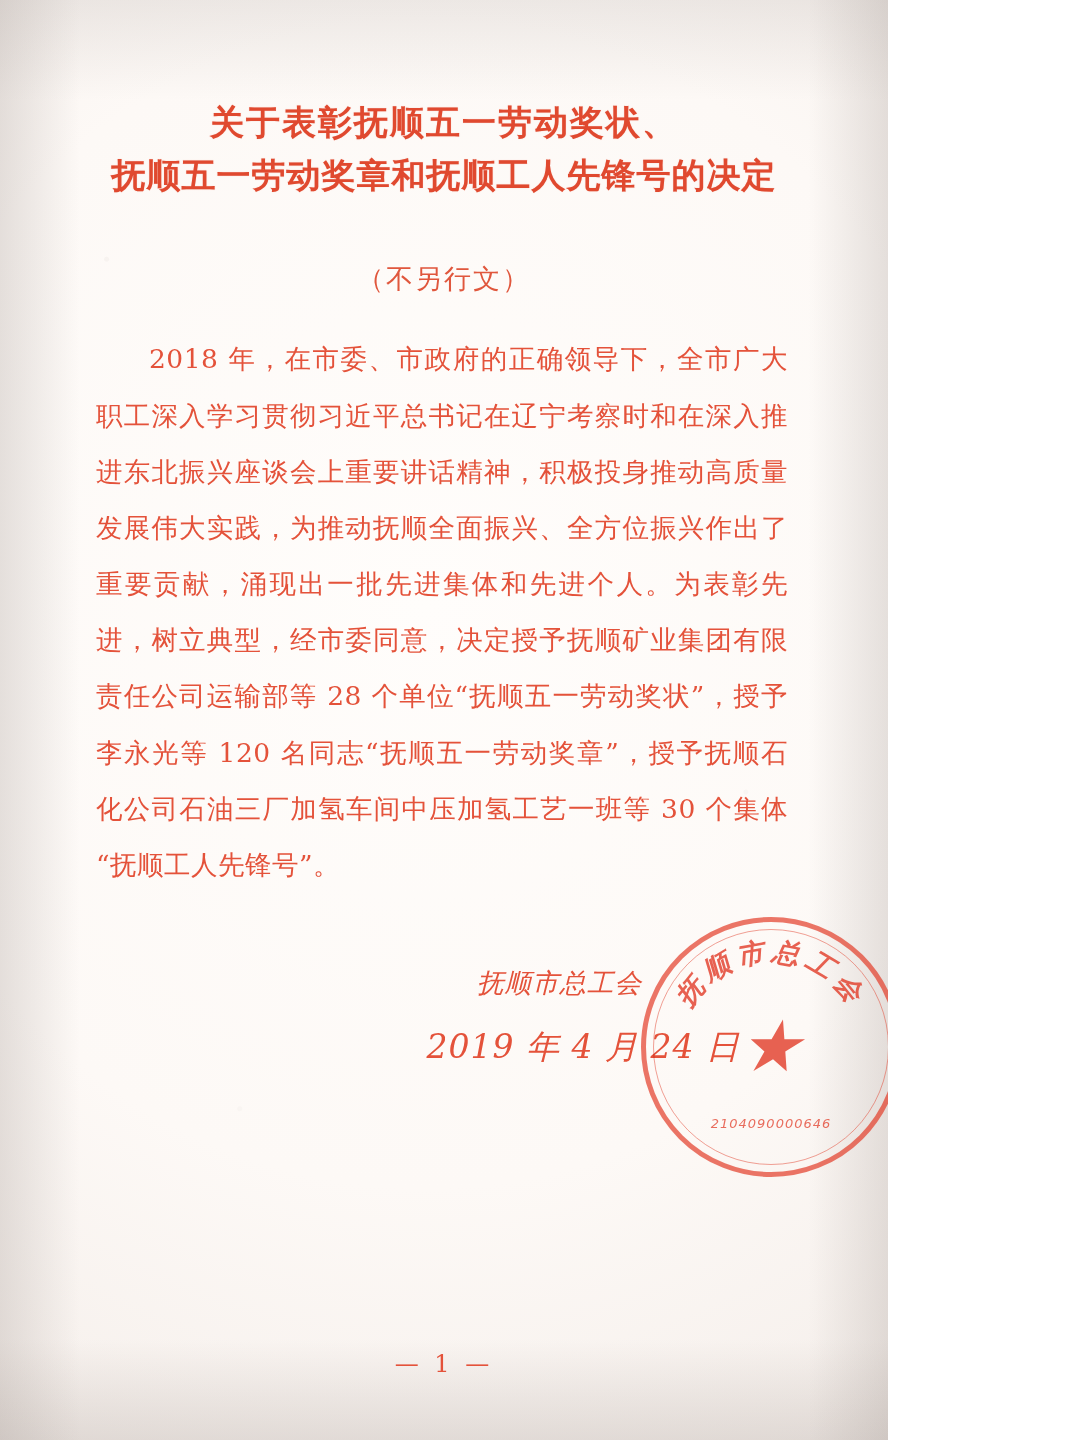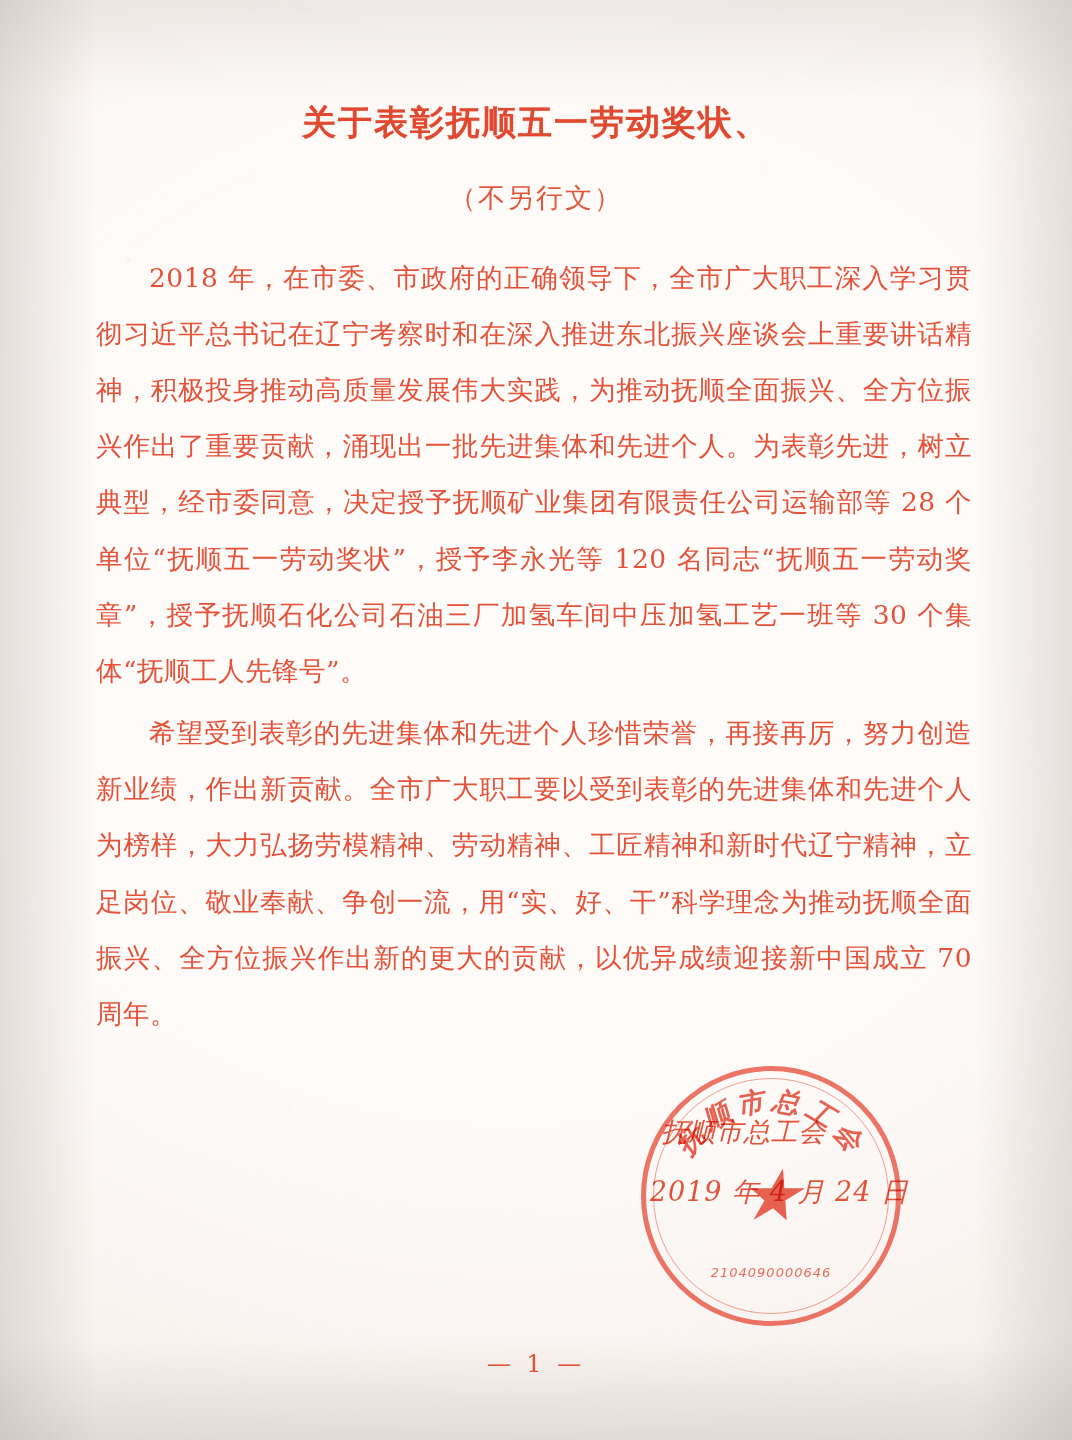--- a/index.html
+++ b/index.html
@@ -10,21 +10,21 @@
   body {
     width: 1072px;
     height: 1440px;
     overflow: hidden;
     font-family: "DejaVu Serif", "Liberation Serif", serif;
   }
 
   
   .page {
     position: relative;
-    width: 1072px;
+    width: 888px;
     height: 1440px;
     background:
       radial-gradient(ellipse 140% 90% at 48% 42%, #fffdfb 0%, #fdf9f6 45%, #f5efeb 72%, #ebe4e0 100%);
     overflow: hidden;
   }
   .page::before {
     
     content: "";
     position: absolute;
     inset: 0;
@@ -65,21 +65,21 @@
   }
   .doc-title .line2 {
     display: block;
     letter-spacing: 1px;
   }
 
   .subtitle {
     text-align: center;
     font-size: 27px;
     color: #e0573d;
-    margin-top: 31px;
+    margin-top: 60px;
     letter-spacing: 2px;
   }
 
   .body-text {
     margin-top: 34px;
     font-size: 26.5px;
     line-height: 2.12;
     color: #e4523a;
     text-align: justify;
     text-justify: inter-ideograph;
@@ -91,23 +91,23 @@
   }
 
   .sign-block {
     position: relative;
     margin-top: 14px;
     height: 190px;
     font-style: italic;
   }
   .date-line {
     position: absolute;
-    right: 67px;
+    right: 52px;
     top: 118px;
-    font-size: 27px;
+    font-size: 33px;
     color: #e4523a;
     letter-spacing: 1px;
     z-index: 3;
   }
   .org-line {
     position: absolute;
     right: 150px;
     top: 58px;
     font-size: 26.5px;
     color: #e4523a;
@@ -183,27 +183,27 @@
 </head>
 <body>
 
 <div class="page">
   <div class="grain"></div>
 
   <div class="content">
 
     <div class="doc-title">
       <span>关于表彰抚顺五一劳动奖状、</span>
+      <span class="line2">抚顺五一劳动奖章和抚顺工人先锋号的决定</span>
     </div>
 
     <div class="subtitle">（不另行文）</div>
 
     <div class="body-text">
       <p>2018 年，在市委、市政府的正确领导下，全市广大职工深入学习贯彻习近平总书记在辽宁考察时和在深入推进东北振兴座谈会上重要讲话精神，积极投身推动高质量发展伟大实践，为推动抚顺全面振兴、全方位振兴作出了重要贡献，涌现出一批先进集体和先进个人。为表彰先进，树立典型，经市委同意，决定授予抚顺矿业集团有限责任公司运输部等 28 个单位“抚顺五一劳动奖状”，授予李永光等 120 名同志“抚顺五一劳动奖章”，授予抚顺石化公司石油三厂加氢车间中压加氢工艺一班等 30 个集体“抚顺工人先锋号”。</p>
-      <p>希望受到表彰的先进集体和先进个人珍惜荣誉，再接再厉，努力创造新业绩，作出新贡献。全市广大职工要以受到表彰的先进集体和先进个人为榜样，大力弘扬劳模精神、劳动精神、工匠精神和新时代辽宁精神，立足岗位、敬业奉献、争创一流，用“实、好、干”科学理念为推动抚顺全面振兴、全方位振兴作出新的更大的贡献，以优异成绩迎接新中国成立 70 周年。</p>
     </div>
 
     <div class="sign-block">
       <div class="org-line">抚顺市总工会</div>
       <div class="date-line">2019 年 4 月 24 日</div>
 
       <div class="seal">
         <div class="seal-inner"></div>
         <div class="arc-text">
           <svg viewBox="0 0 250 250" aria-hidden="true">

